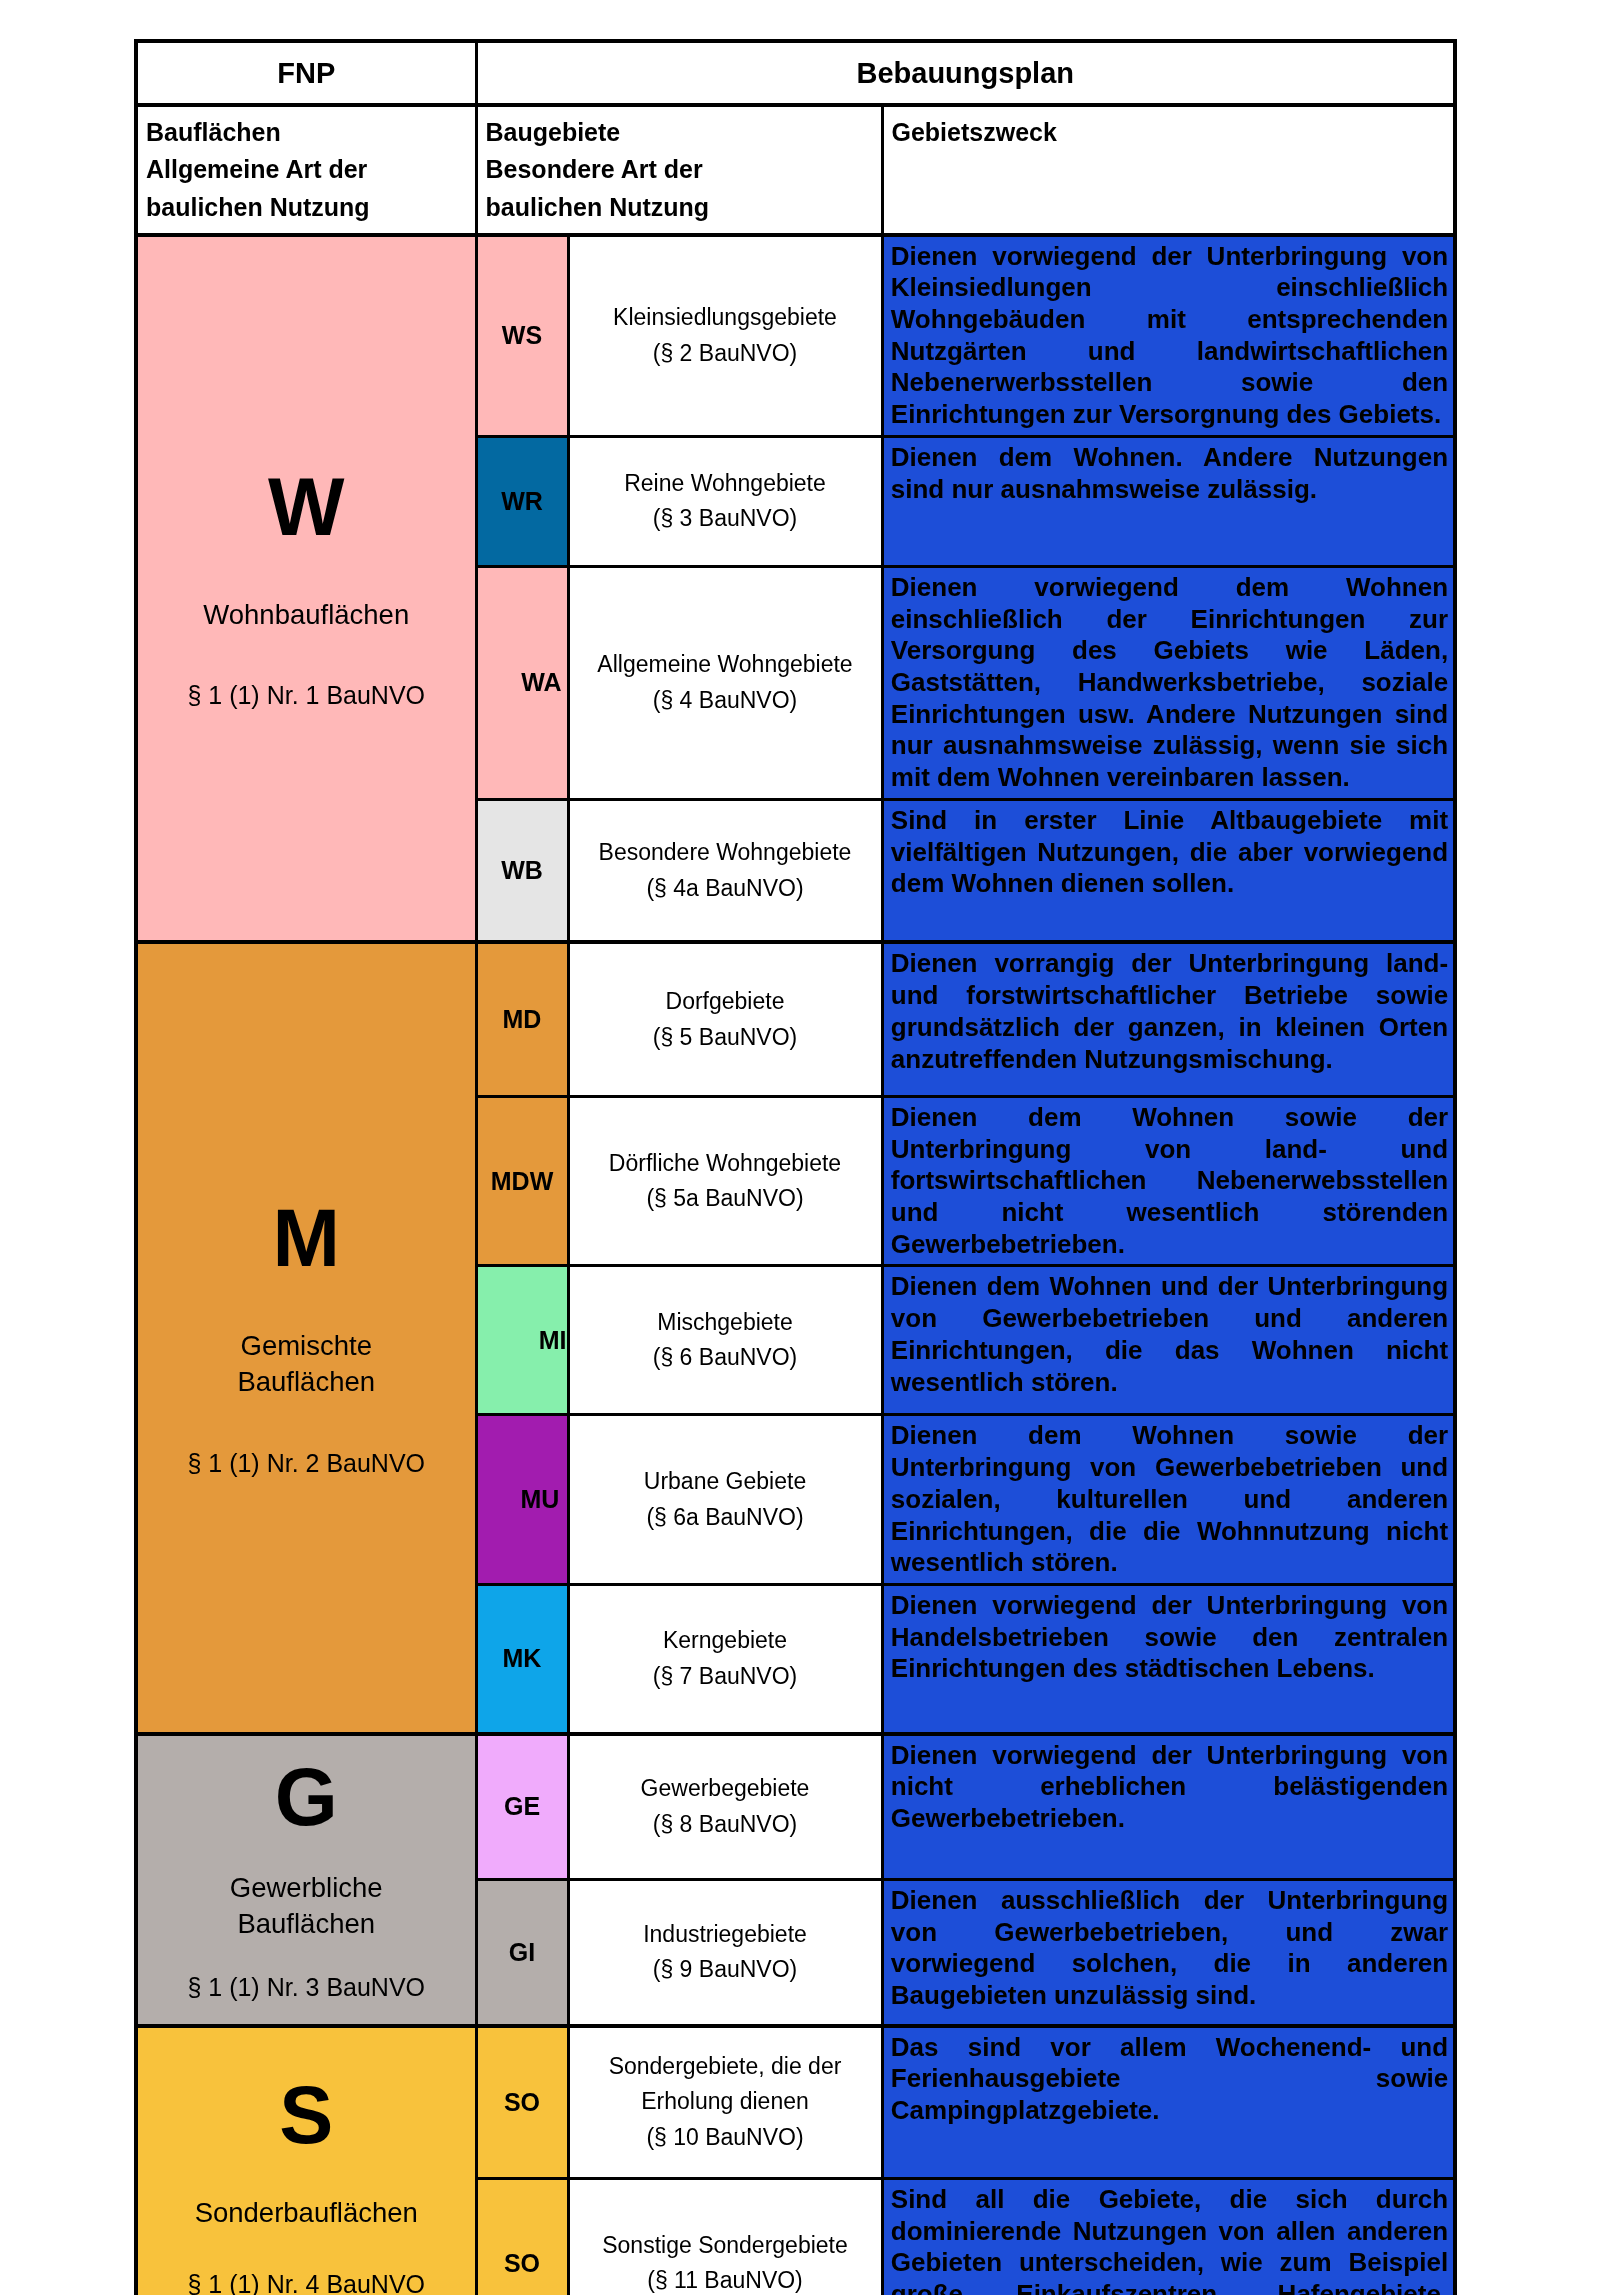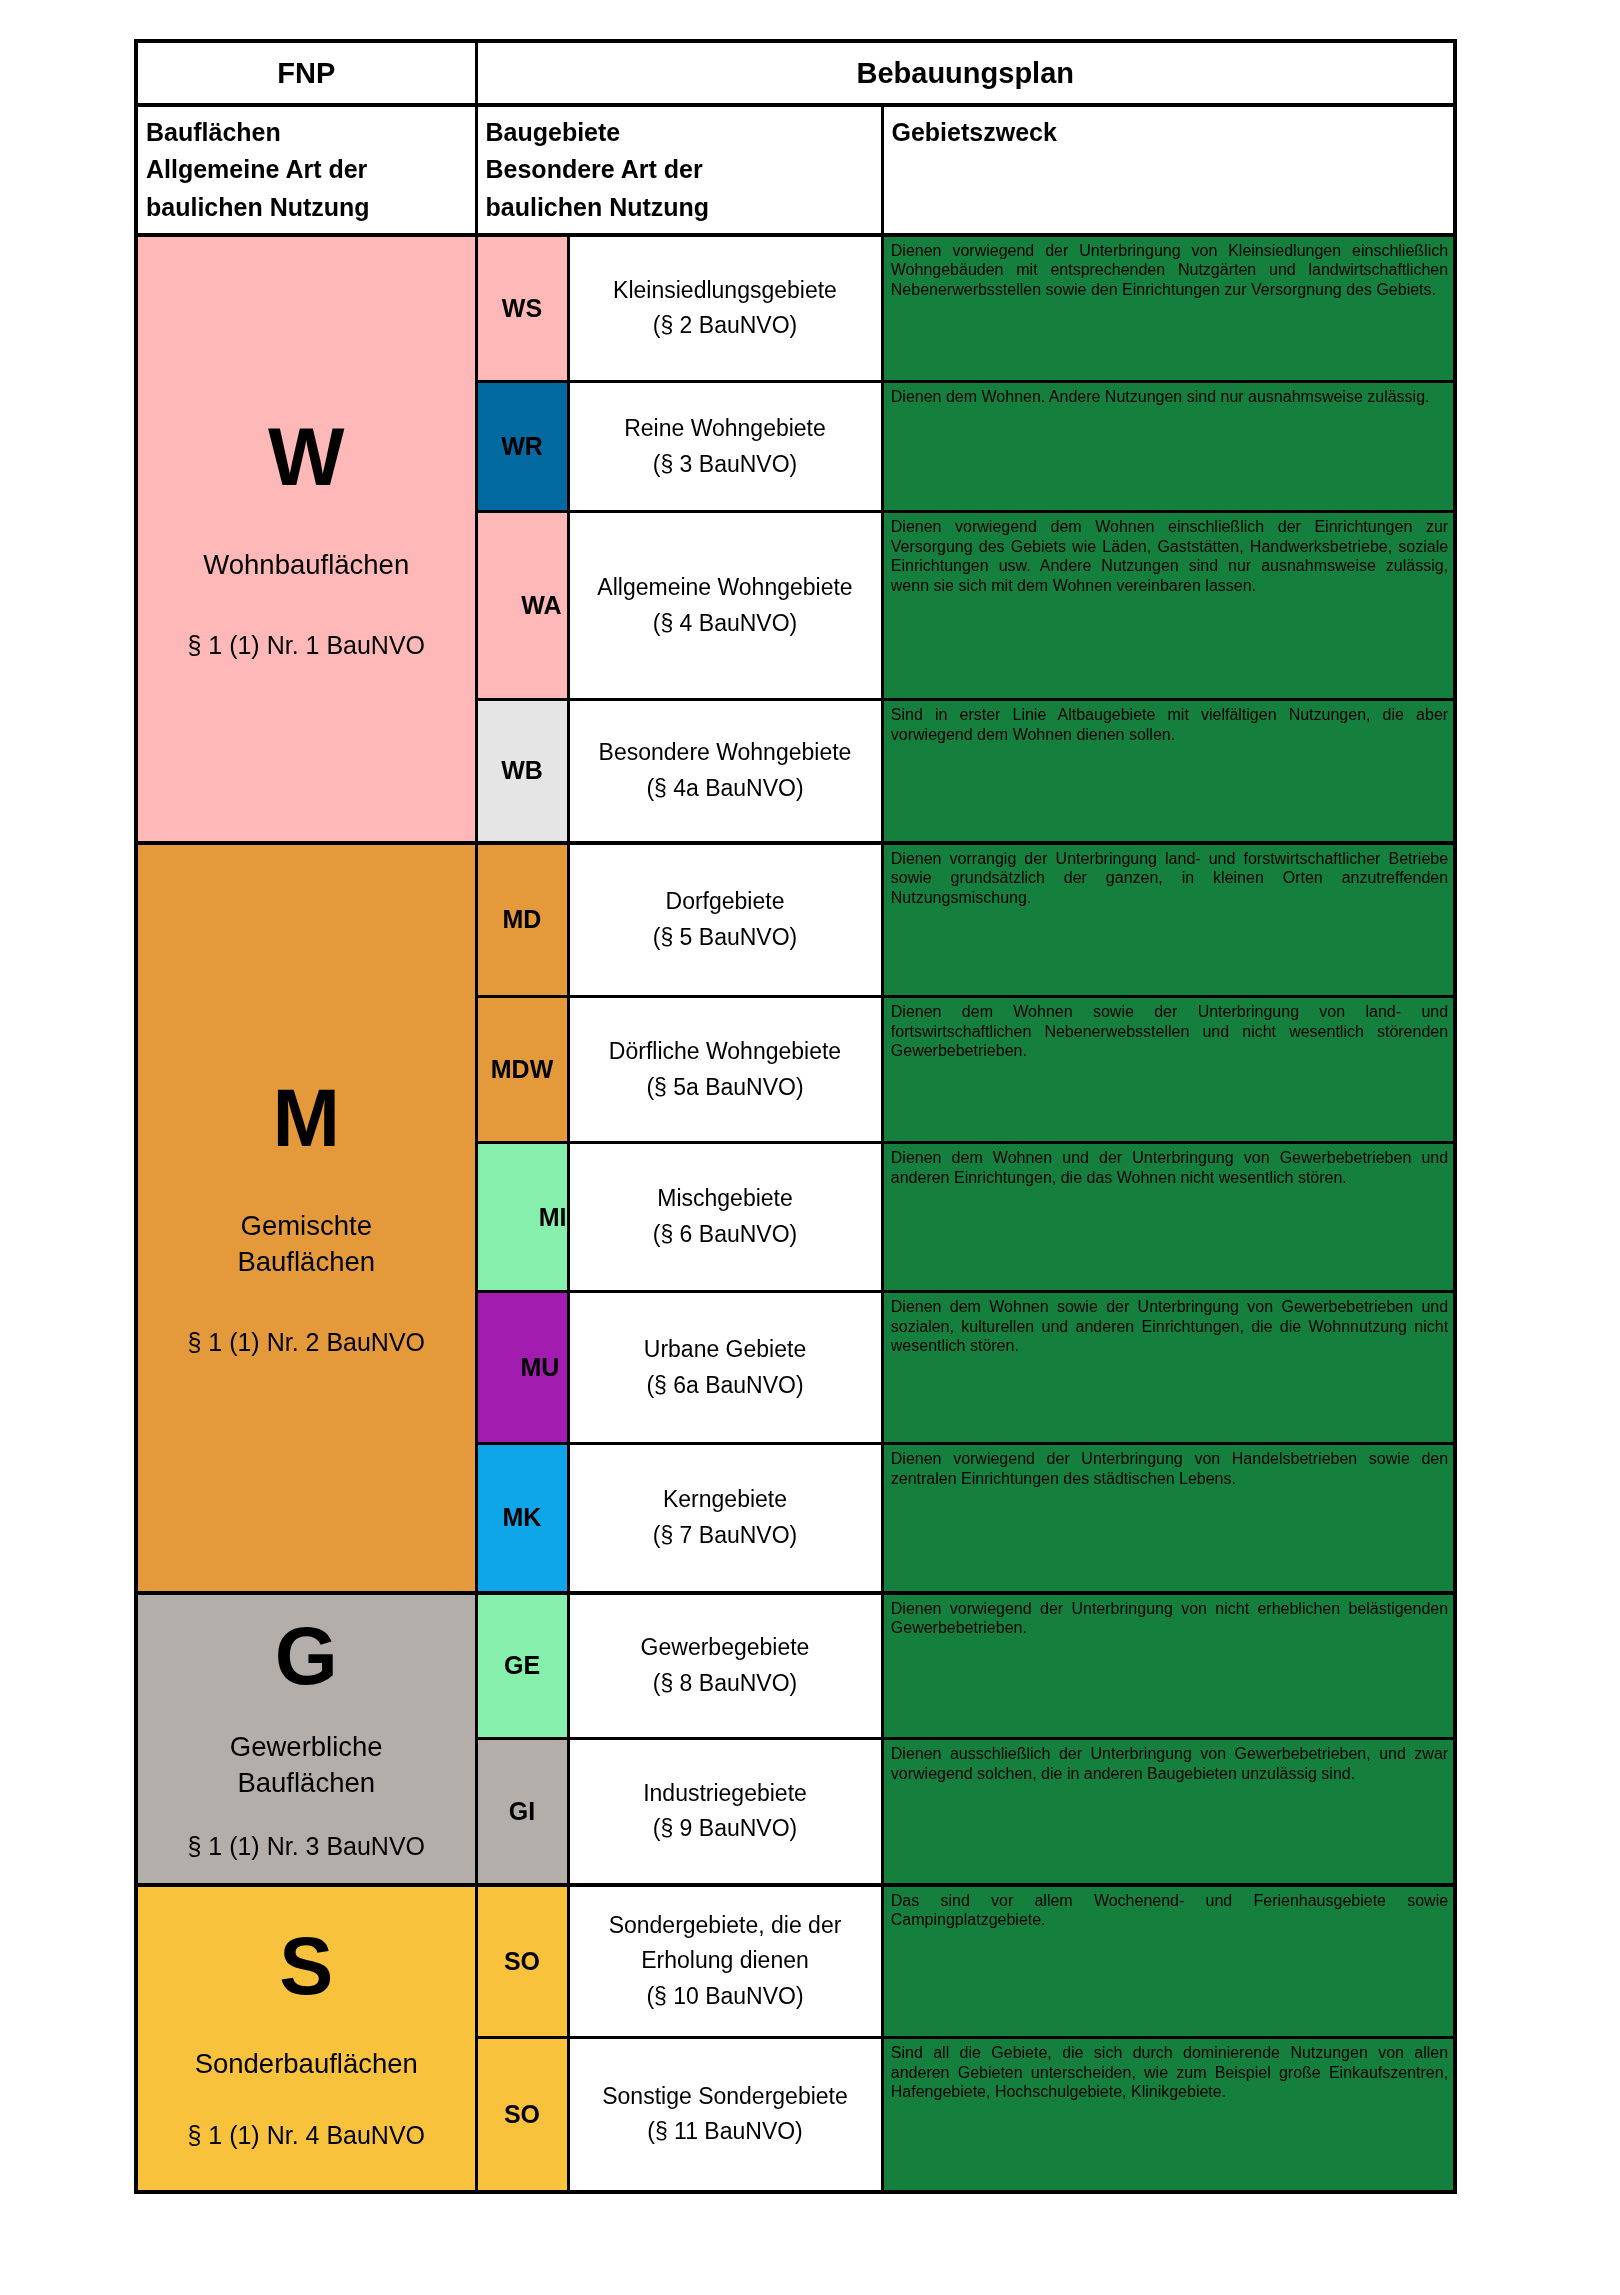--- a/index.html
+++ b/index.html
@@ -41,23 +41,23 @@
 
   td.code {
     font-weight:bold; font-size:25px;
     text-align:center; vertical-align:middle;
   }
   td.name {
     font-size:23px; text-align:center; vertical-align:middle;
     line-height:1.55; white-space:pre-line; background:#fff;
   }
   td.purpose {
-    font-size:16px; line-height:1.22;
+    font-size:26px; line-height:1.22;
     text-align:justify; vertical-align:top;
-    padding:4px 4.9px 4px 7.3px; background:#15803d;
+    padding:4px 4.9px 4px 7.3px; background:#1d4ed8;font-weight:bold;
   }
   tr.gstart td { border-top-width:4.9px; }
 </style>
 </head>
 <body>
 
 <table class="zoning">
   <colgroup>
     <col style="width:340px">
     <col style="width:92px">
@@ -154,21 +154,21 @@
 
   <tr class="gstart" style="height:146px">
     <td class="group" rowspan="2" style="background-color: rgb(180, 174, 171);">
       <div class="group-inner" style="gap:32px">
         <div class="big-letter">G</div>
         <div class="group-name">Gewerbliche
 Bauflächen</div>
         <div class="group-law">§ 1 (1) Nr. 3 BauNVO</div>
       </div>
     </td>
-    <td class="code" style="background-color: #86efac;">GE</td>
+    <td class="code" style="background-color: #f0abfc;">GE</td>
     <td class="name">Gewerbegebiete
 (§ 8 BauNVO)</td>
     <td class="purpose">Dienen vorwiegend der Unterbringung von nicht erheblichen belästigenden Gewerbebetrieben.</td>
   </tr>
   <tr style="height:146px">
     <td class="code" style="background-color: rgb(180, 174, 171);">GI</td>
     <td class="name">Industriegebiete
 (§ 9 BauNVO)</td>
     <td class="purpose">Dienen ausschließlich der Unterbringung von Gewerbebetrieben, und zwar vorwiegend solchen, die in anderen Baugebieten unzulässig sind.</td>
   </tr>

